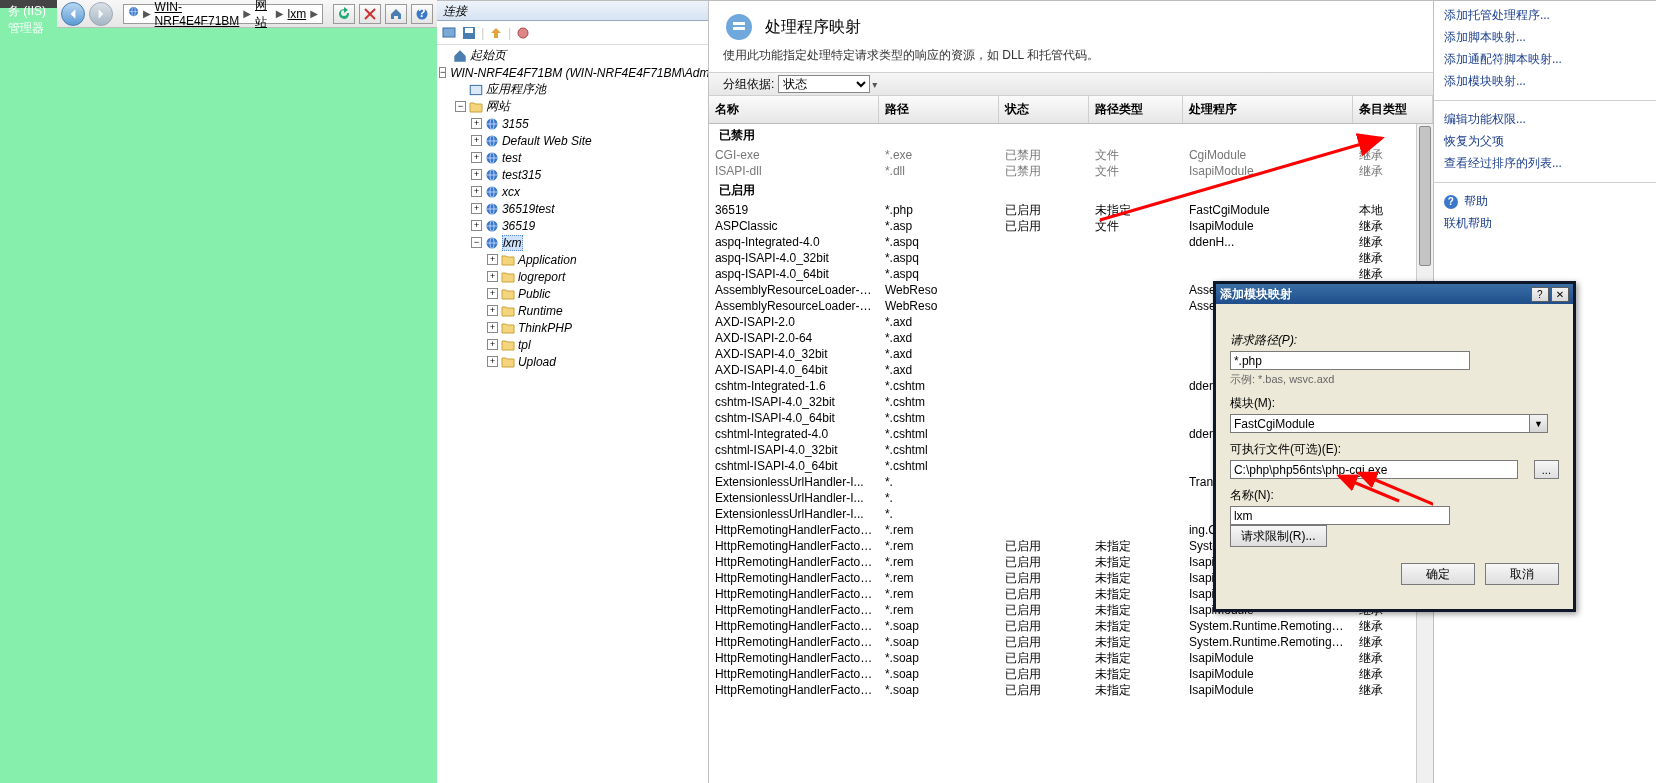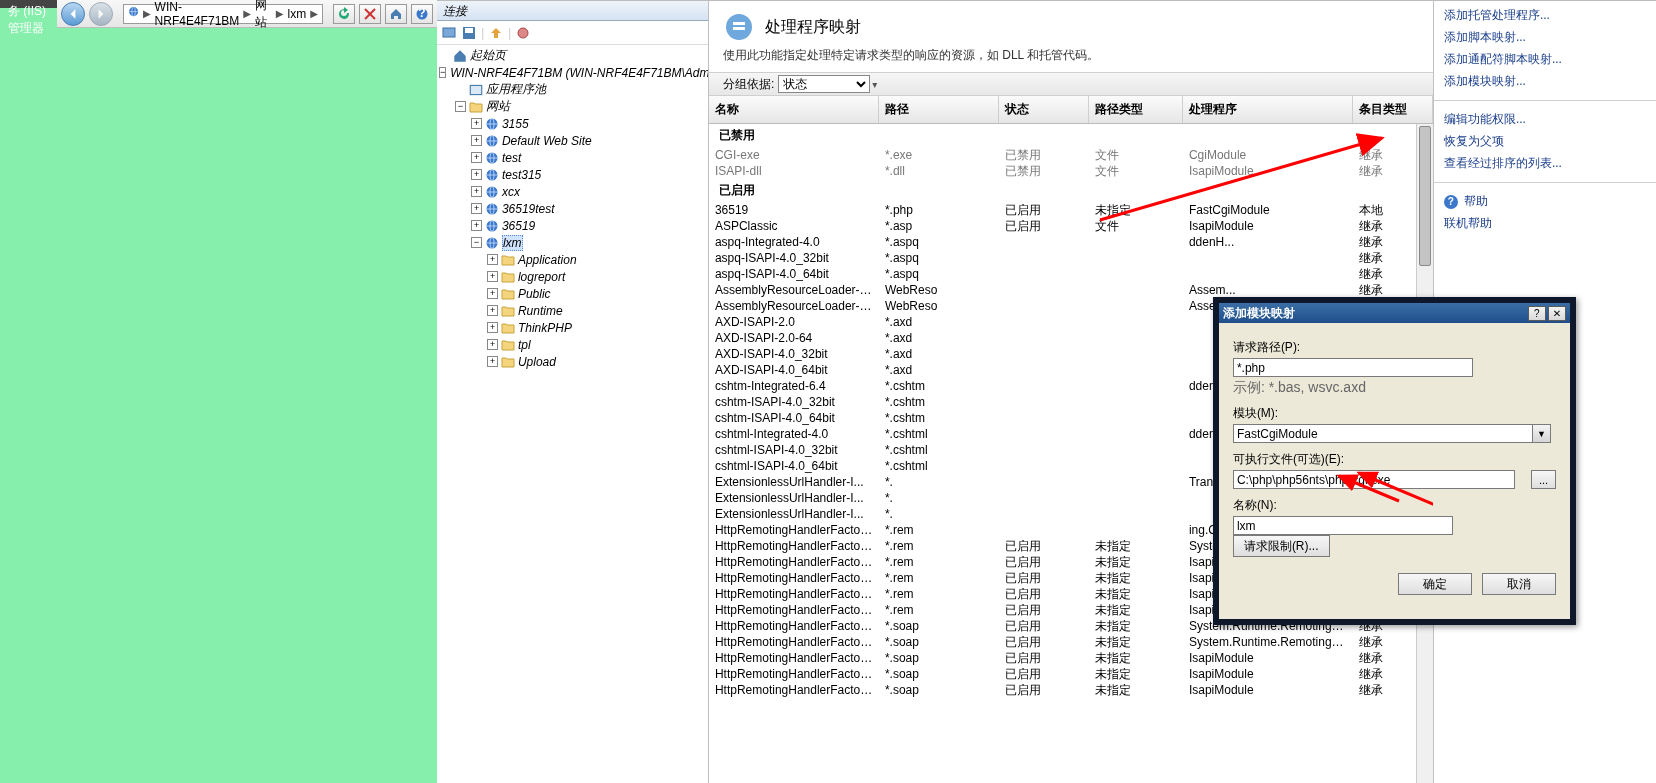--- a/index.html
+++ b/index.html
@@ -6,21 +6,21 @@
   body { background: #fff; overflow: hidden; color: #000; }
   .root { width: 1656px; height: 783px; display: flex; background:#86efac; }
 
   .titlebar { height: 8px; background:#444; color:#fff; padding:0 8px; display:flex; align-items:center; }
 
   .toolbar { height: 28px; background: linear-gradient(#f7f7f7,#e6e6e6); border-bottom:1px solid #bcbcbc; display:flex; align-items:center; padding:0 4px; gap:4px; }
   .nav-btn { width:24px; height:24px; border-radius:12px; background: linear-gradient(#b9d7f1,#5b9bd5); border:1px solid #4a7db0; display:flex; align-items:center; justify-content:center; color:#fff; }
   .nav-btn.disabled { filter: grayscale(0.6) opacity(0.6); }
   .nav-btn svg { width:12px; height:12px; fill:#fff; }
   .addrbar { flex:1; height:20px; background:#fff; border:1px solid #9a9a9a; display:flex; align-items:center; padding:0 4px; margin-left:6px; gap:4px; }
-  .addrbar .crumb { color:#000; }
+  .addrbar .crumb { color:#000;text-decoration:underline; }
   .addrbar .sep { color:#555; font-size:10px; }
   .globe-icon { width:16px; height:16px; }
   .tool-icons { display:flex; gap:4px; margin-left:6px; }
   .tool-icons .ti { width:22px; height:20px; border:1px solid #9a9a9a; background:linear-gradient(#fbfbfb,#e5e5e5); display:flex; align-items:center; justify-content:center; }
 
   .body { flex:1; display:flex; min-height:0; border-top:1px solid #bcbcbc; }
   .panel-header { height:20px; background: linear-gradient(#eef3fa,#d6e3f3); border-bottom:1px solid #9ab; padding:2px 6px; font-weight:400; }
 
   
   .left { width: 272px; border-right:1px solid #c0c0c0; display:flex; flex-direction:column; background:#fff;font-style:italic; }
@@ -67,29 +67,29 @@
 
   
   .right { width:270px; border-left:1px solid #c0c0c0; background:#fff; display:flex; flex-direction:column; }
   .right .links { padding:6px 10px; display:flex; flex-direction:column; gap:5px; }
   .right .links a { color:#1a3e8b; text-decoration:none; cursor:default; }
   .right .hr { height:1px; background:#d0d0d0; margin:4px 0; }
   .right .help-item { display:flex; align-items:center; gap:6px; }
   .right .help-ic { width:14px; height:14px; border-radius:7px; background:#3b78cc; color:#fff; display:flex; align-items:center; justify-content:center; font-size:10px; font-weight:bold;}
 
   
-  .dialog { position:absolute; left:504px; top:296px; width:363px; background:#ece9d8; border:6px solid #0f172a; box-shadow:2px 2px 6px rgba(0,0,0,.4); z-index:10; }
+  .dialog { position:absolute; left:504px; top:280px; width:363px; background:#ece9d8; border:3px solid #0f172a; box-shadow:2px 2px 6px rgba(0,0,0,.4); z-index:10; }
   .dlg-title { height:20px; background:linear-gradient(#3a6ea5,#1f4e8a); color:#fff; display:flex; align-items:center; padding:0 4px; justify-content:space-between; }
   .dlg-title .t { font-weight:700; font-size:12px; }
   .dlg-title .ctrls { display:flex; gap:2px; }
   .dlg-title .cbtn { width:18px; height:15px; background:linear-gradient(#f4f4f4,#d9d9d9); border:1px solid #5a5a5a; display:flex; align-items:center; justify-content:center; font-size:10px; color:#000;}
   .dlg-body { padding:12px 14px 8px; }
   .dlg-body label { display:block; margin-top:8px; margin-bottom:2px; font-size:12px; }
-  .dlg-body label:first-child { margin-top:4px; }
-  .dlg-body .hint { color:#666; font-size:14px; margin-top:2px; }
+  .dlg-body label:first-child { margin-top:16px;font-style:italic; }
+  .dlg-body .hint { color:#666; font-size:11px; margin-top:2px; }
   .dlg-body input[type=text] { width:240px; height:19px; border:1px solid #7a7a7a; background:#fff; padding:1px 3px; font-size:12px; }
   .dlg-body .combo { display:flex; width:318px; }
   .dlg-body .combo input { flex:1; }
   .dlg-body .combo .dd { width:18px; height:19px; border:1px solid #7a7a7a; border-left:none; background:linear-gradient(#f4f4f4,#d6d6d6); display:flex; align-items:center; justify-content:center; font-size:9px;}
   .dlg-body .exe-row { display:flex; align-items:center; gap:16px; }
   .dlg-body .exe-row input { width:300px; }
   .dlg-body .browse { width:26px; height:19px; border:1px solid #7a7a7a; background:linear-gradient(#f7f7f7,#dedede); font-size:11px; }
   .dlg-body .reqbtn { margin-top:0; height:22px; padding:0 10px; border:1px solid #7a7a7a; background:linear-gradient(#f7f7f7,#dedede); }
   .dlg-foot { padding:8px 14px 24px; display:flex; justify-content:flex-end; gap:10px; }
   .dlg-foot button { width:74px; height:22px; border:1px solid #7a7a7a; background:linear-gradient(#f7f7f7,#dedede); }
@@ -546,21 +546,21 @@
             </div>
             <div class="row">
               <div class="cell c-name">AXD-ISAPI-4.0_64bit</div>
               <div class="cell c-path">*.axd</div>
               <div class="cell c-state"></div>
               <div class="cell c-ptype"></div>
               <div class="cell c-handler"></div>
               <div class="cell c-etype">继承</div>
             </div>
             <div class="row">
-              <div class="cell c-name">cshtm-Integrated-6.4</div>
+              <div class="cell c-name">cshtm-Integrated-1.6</div>
               <div class="cell c-path">*.cshtm</div>
               <div class="cell c-state"></div>
               <div class="cell c-ptype"></div>
               <div class="cell c-handler">ddenH...</div>
               <div class="cell c-etype">继承</div>
             </div>
             <div class="row">
               <div class="cell c-name">cshtm-ISAPI-4.0_32bit</div>
               <div class="cell c-path">*.cshtm</div>
               <div class="cell c-state"></div>

